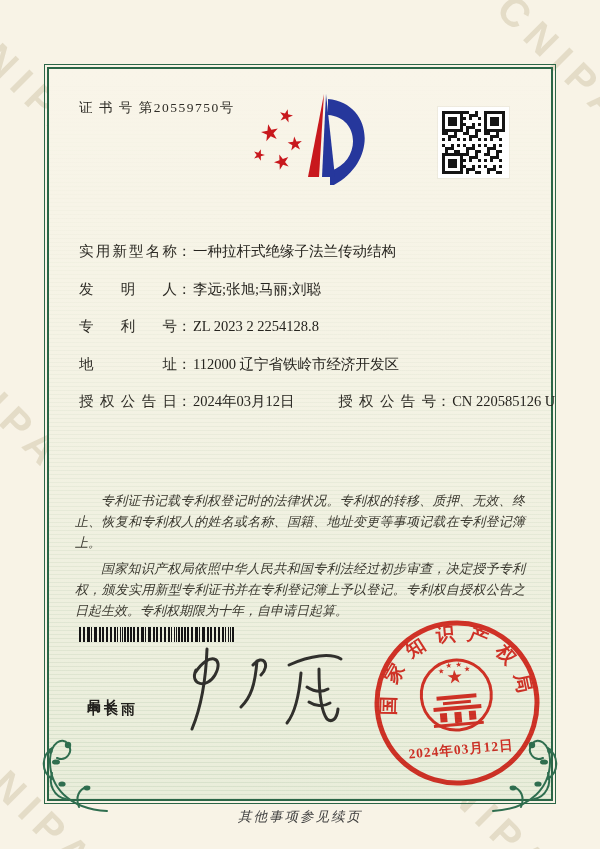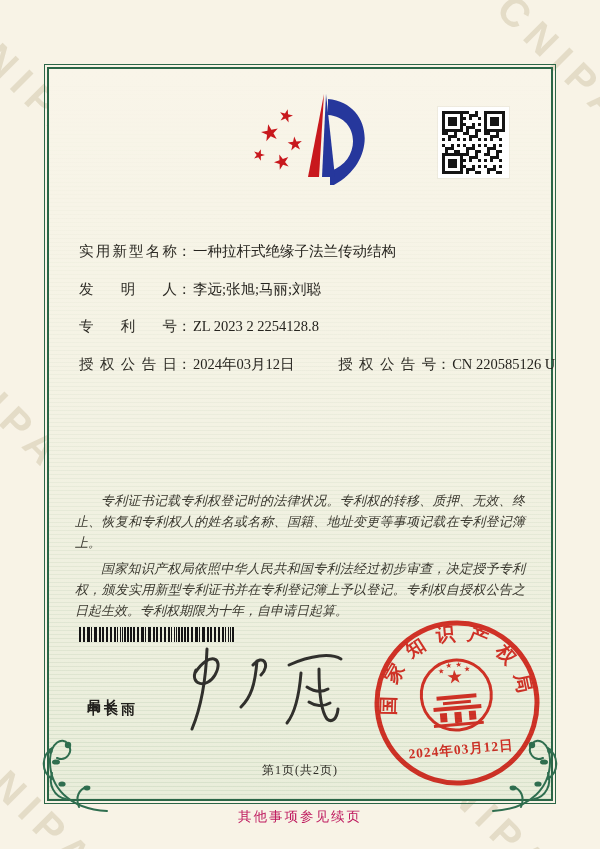--- a/index.html
+++ b/index.html
@@ -72,21 +72,21 @@
   .sig-post{top:629px;}
   .sig-name{top:632px;}
   .signature{position:absolute;left:116px;top:576px;width:185px;height:95px;}
   .seal{
     position:absolute;left:322px;top:548px;width:172px;height:172px;
     transform:rotate(-5deg);opacity:.93;mix-blend-mode:multiply;
   }
   .page-info{position:absolute;left:0;right:0;top:693px;text-align:center;font-size:12px;color:#2e2c26;letter-spacing:1px;}
   .footer-note{
     position:absolute;left:0;right:0;top:808px;text-align:center;
-    font-size:13.5px;color:#be185d;letter-spacing:2px;
+    font-size:13.5px;font-style:italic;color:#404040;letter-spacing:2px;
   }
 </style>
 </head>
 <body>
 
 <span class="wm" style="left:-20px;top:8px">CNIPA</span>
 <span class="wm" style="left:520px;top:-14px">CNIPA</span>
 <span class="wm" style="left:332px;top:205px">CNIPA</span>
 <span class="wm" style="left:-45px;top:330px">CNIPA</span>
 <span class="wm" style="left:95px;top:520px">CNIPA</span>
@@ -119,20 +119,21 @@
     </g>
     <g fill="#2f6e4f">
       <circle cx="33" cy="28" r="3.2"></circle>
       <ellipse cx="21" cy="45" rx="4" ry="2.6"></ellipse>
       <ellipse cx="27" cy="67" rx="3.6" ry="2.6"></ellipse>
       <circle cx="15" cy="34" r="2.6"></circle>
       <ellipse cx="52" cy="71" rx="3.4" ry="2.4"></ellipse>
     </g>
   </svg>
 
+  <div class="cert-no">证 书 号 第20559750号</div>
 
   <svg class="logo" viewBox="0 0 130 96">
     <defs>
       <path id="star" d="M0,-1 L0.225,-0.309 L0.951,-0.309 L0.363,0.118 L0.588,0.809 L0,0.382 L-0.588,0.809 L-0.363,0.118 L-0.951,-0.309 L-0.225,-0.309 Z"></path>
     </defs>
     <path d="M82,10 C127,14 134,74 84,98 L84,82 C116,72 114,28 82,26 Z" fill="#26379c"></path>
     <polygon points="78,5 62,88 73,88" fill="#c8181d"></polygon>
     <polygon points="80,5 76,88 89,88" fill="#26379c"></polygon>
     <g fill="#c8181d">
       <use href="#star" transform="translate(24,44) scale(9) rotate(-12)"></use>
@@ -590,20 +591,23 @@
 
   <div class="fields">
     <div class="frow">
       <span class="flabel">实用新型名称</span><span class="fsep">：</span><span class="fval">一种拉杆式绝缘子法兰传动结构</span>
     </div>
     <div class="frow">
       <span class="flabel">发明人</span><span class="fsep">：</span><span class="fval">李远;张旭;马丽;刘聪</span>
     </div>
     <div class="frow">
       <span class="flabel">专利号</span><span class="fsep">：</span><span class="fval">ZL 2023 2 2254128.8</span>
+    </div>
+    <div class="frow">
+      <span class="flabel">地址</span><span class="fsep">：</span><span class="fval">112000 辽宁省铁岭市经济开发区</span>
     </div>
     <div class="frow">
       <span class="flabel">授权公告日</span><span class="fsep">：</span><span class="fval">2024年03月12日</span>
       <span class="flabel g2">授权公告号</span><span class="fsep">：</span><span class="fval">CN 220585126 U</span>
     </div>
   </div>
 
   <div class="paras">
     <p>专利证书记载专利权登记时的法律状况。专利权的转移、质押、无效、终止、恢复和专利权人的姓名或名称、国籍、地址变更等事项记载在专利登记簿上。</p>
     <p>国家知识产权局依照中华人民共和国专利法经过初步审查，决定授予专利权，颁发实用新型专利证书并在专利登记簿上予以登记。专利权自授权公告之日起生效。专利权期限为十年，自申请日起算。</p>
@@ -694,16 +698,15 @@
         <rect x="-24" y="11" width="48" height="4"></rect>
         <rect x="-18" y="17" width="7" height="9"></rect>
         <rect x="-3.5" y="17" width="7" height="11"></rect>
         <rect x="11" y="17" width="7" height="9"></rect>
         <rect x="-25" y="28" width="50" height="3"></rect>
       </g>
       <text x="86" y="137" font-size="13.5" font-weight="bold" text-anchor="middle" letter-spacing="1" stroke="none">2024年03月12日</text>
     </g>
   </svg>
 
-  <div class="page-info">第1页(共2页)</div>
 </div>
 
 <div class="footer-note">其他事项参见续页</div>
 
 </body></html>

